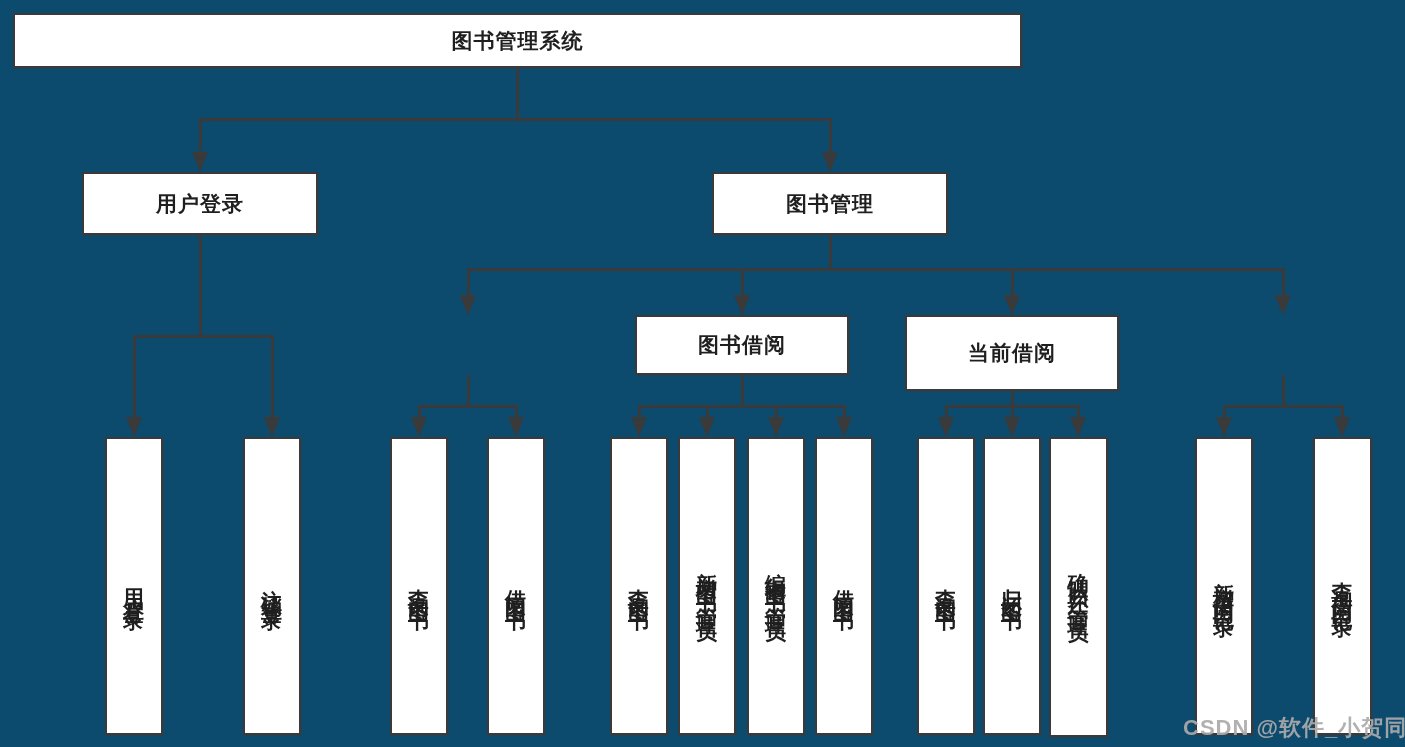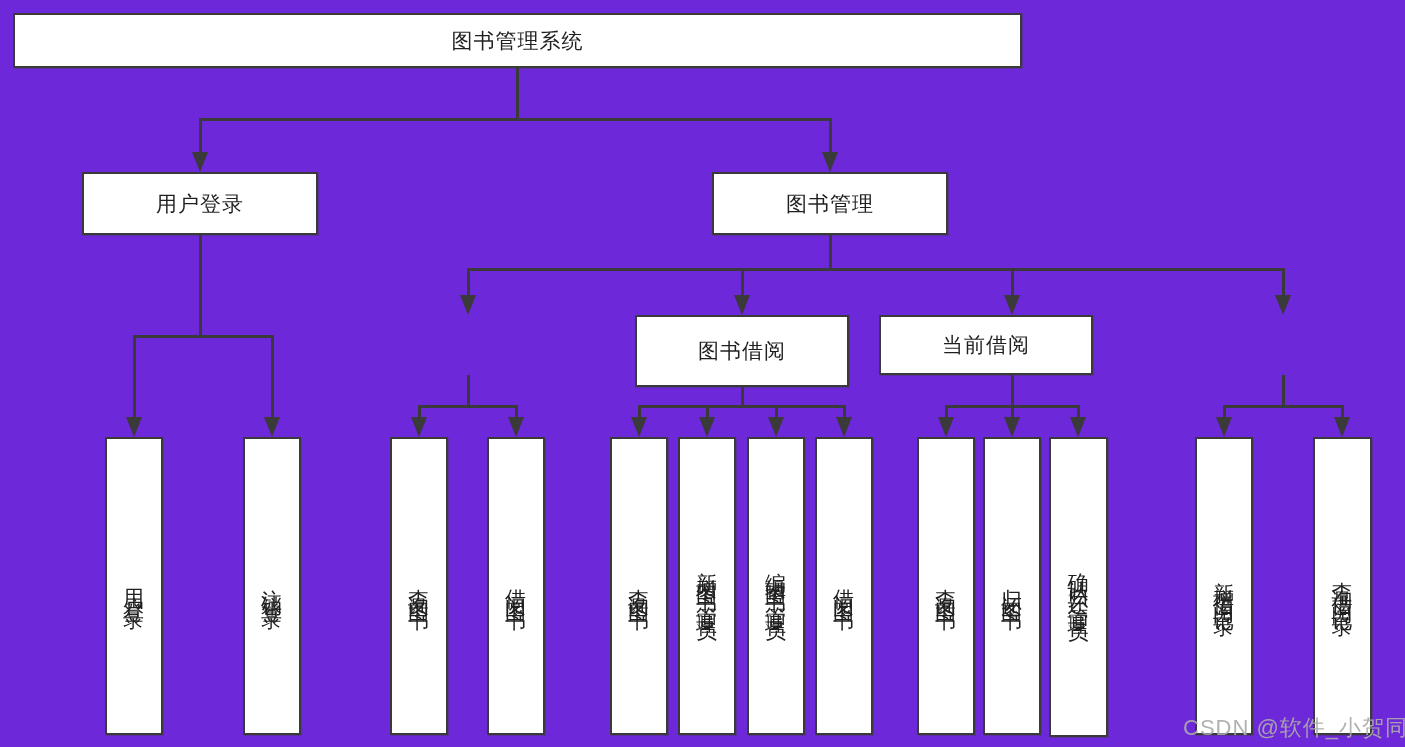--- a/index.html
+++ b/index.html
@@ -1,18 +1,18 @@
 <!DOCTYPE html>
 <html><head>
 <meta charset="utf-8">
 <style>
   html,body{margin:0;padding:0;background:#fff;}
   #stage{
-    position:relative;width:1405px;height:747px;background:#6d28d9;overflow:hidden;
-    font-family:"Liberation Sans","DejaVu Sans",sans-serif;color:#1f1f1f;
+    position:relative;width:1405px;height:747px;background:#0c4a6e;overflow:hidden;
+    font-family:"Liberation Sans","DejaVu Sans",sans-serif;color:#1f1f1f;font-weight:bold;
   }
   .node{
     position:absolute;box-sizing:border-box;background:#ffffff;
     border:2.5px solid #3a3a3a;display:flex;align-items:center;justify-content:center;
     font-size:21px;letter-spacing:1px;
     box-shadow:1px 1px 0 rgba(60,60,60,0.35);
   }
   .vnode .lbl{
     writing-mode:vertical-rl;letter-spacing:7px;line-height:1;font-size:21px;
   }
@@ -94,24 +94,24 @@
     <span class="lbl">图书管理系统</span>
   </div>
 
   <div class="node" style="left:82px;top:172px;width:236px;height:63px">
     <span class="lbl">用户登录</span>
   </div>
   <div class="node" style="left:712px;top:172px;width:236px;height:63px">
     <span class="lbl">图书管理</span>
   </div>
 
-  <div class="node" style="left:635px;top:315px;width:214px;height:72px">
+  <div class="node" style="left:635px;top:315px;width:214px;height:60px">
     <span class="lbl">图书借阅</span>
   </div>
-  <div class="node" style="left:879px;top:315px;width:214px;height:60px">
+  <div class="node" style="left:905px;top:315px;width:214px;height:76px">
     <span class="lbl">当前借阅</span>
   </div>
 
   <div class="node vnode" style="left:105px;top:437px;width:58px;height:298px">
     <span class="lbl">用户登录</span>
   </div>
   <div class="node vnode" style="left:243px;top:437px;width:58px;height:298px">
     <span class="lbl">注销登录</span>
   </div>
 

